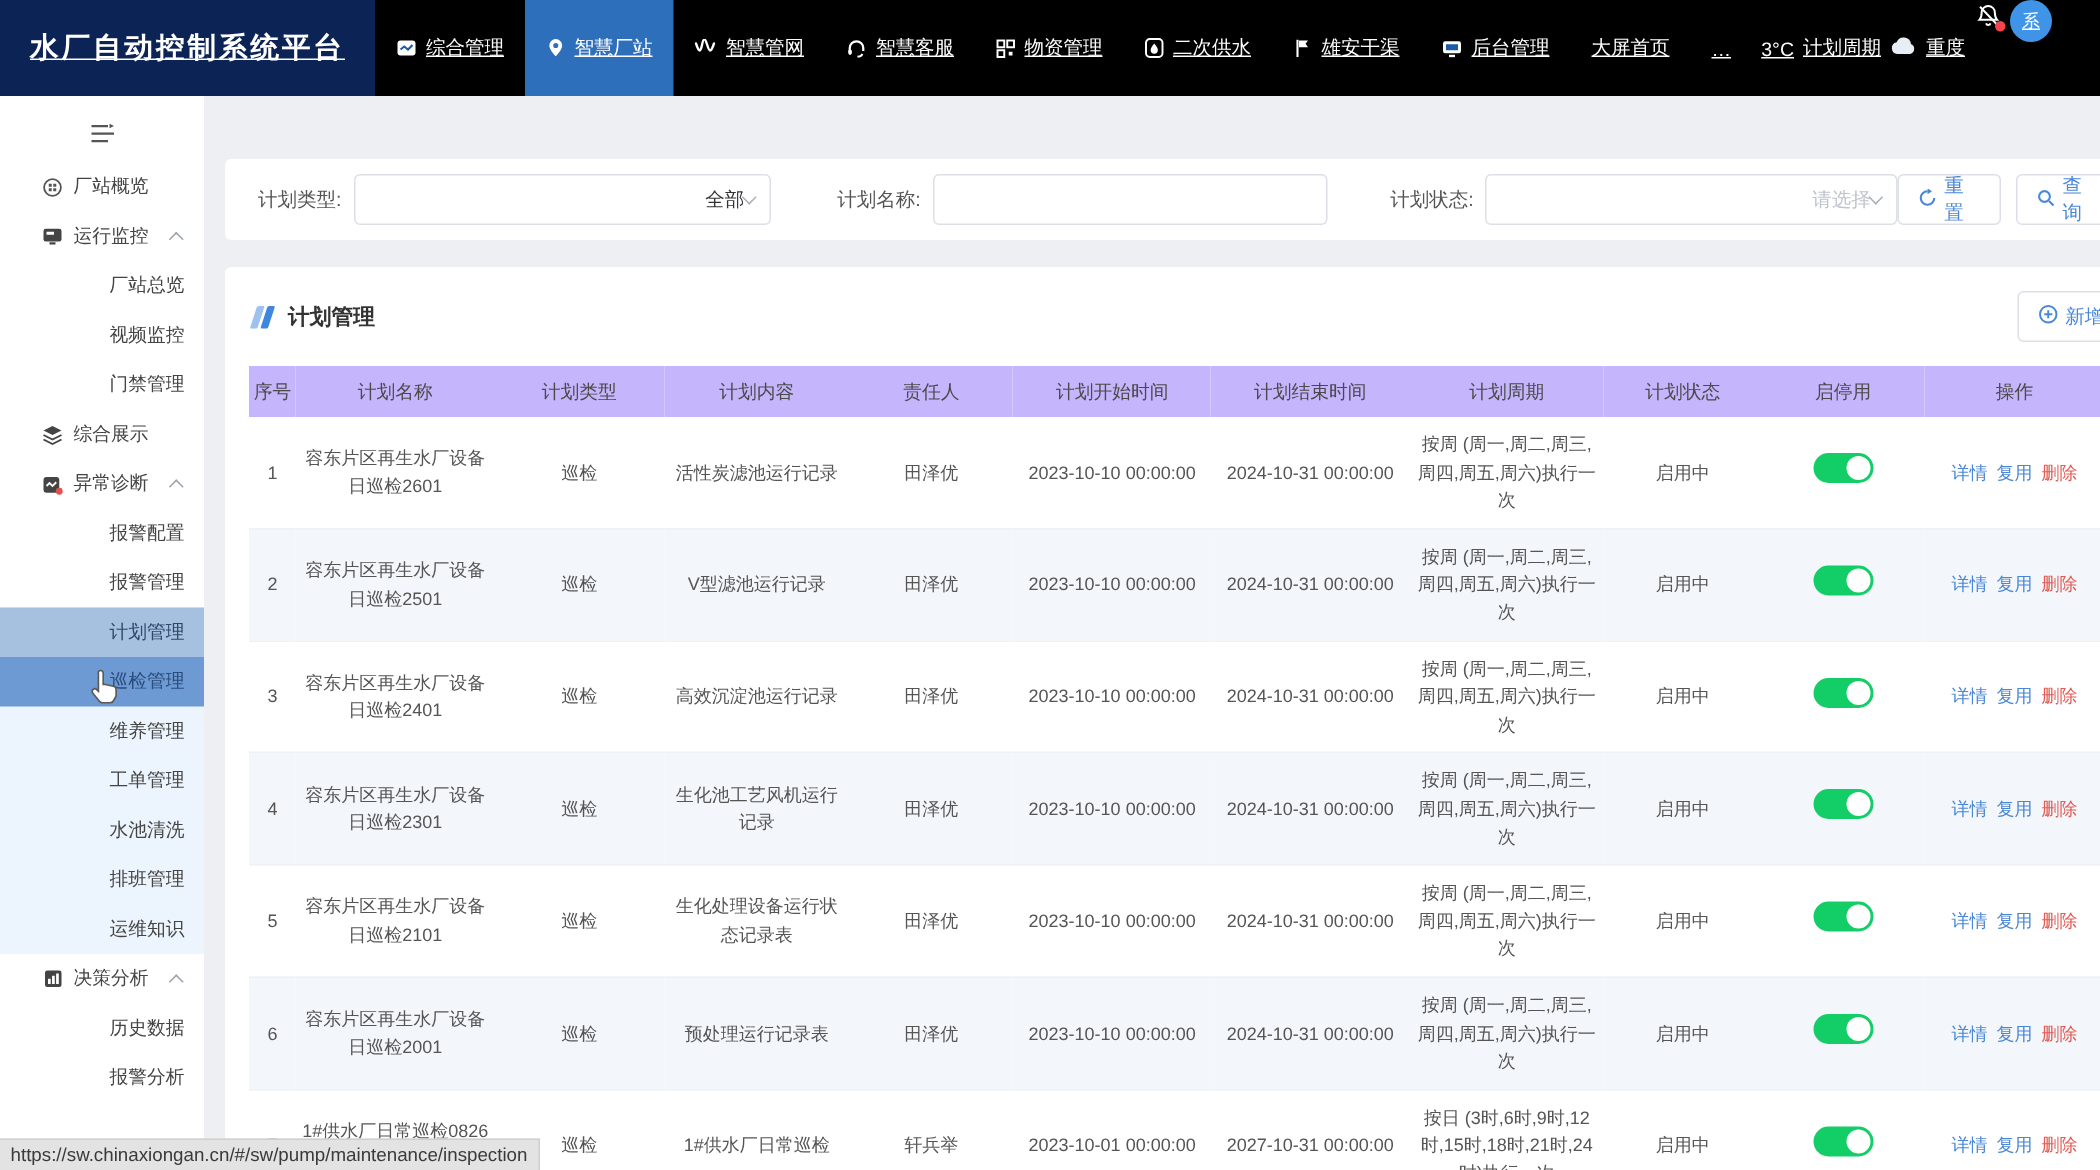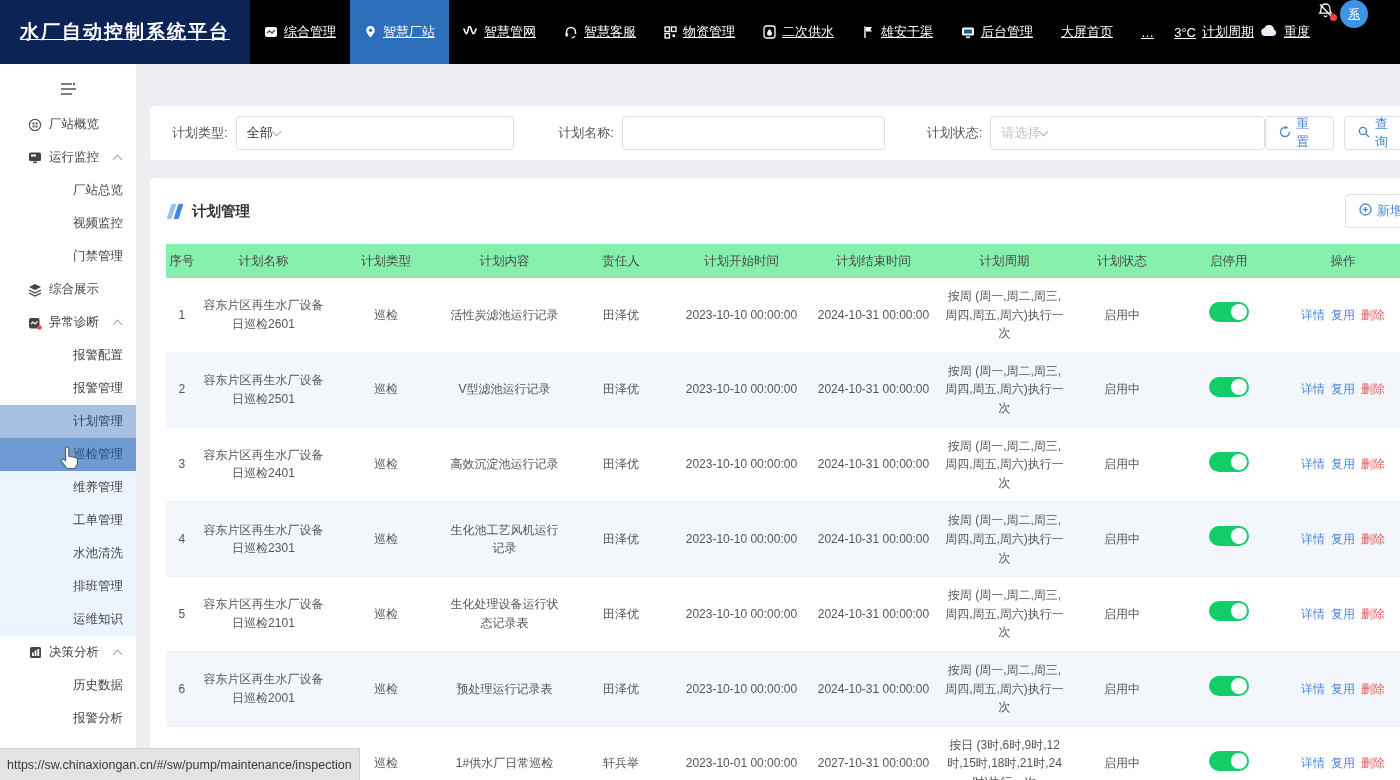--- a/index.html
+++ b/index.html
@@ -40,48 +40,48 @@
   .cursor-hand { position:absolute; left:58px; top:7px; pointer-events:none; }
 
   
   .content { flex:1; position:relative; padding:0 14px; }
 
   .filter-card { margin-top:42px; background:#fff; border-radius:4px; height:54px;
     display:flex; align-items:center; padding:0 22px; }
   .f-label { font-size:13px; color:#555; margin-right:8px; white-space:nowrap; }
   .sel, .inp { height:34px; border:1px solid #dcdfe6; border-radius:4px; background:#fff;
     display:flex; align-items:center; padding:0 10px; font-size:13px; color:#333; }
-  .sel { justify-content:flex-start; cursor:pointer; }
+  .sel { justify-content:flex-end; cursor:pointer; }
   .sel .chev { width:7px; height:7px; border-left:1.5px solid #aab0b8; border-top:1.5px solid #aab0b8;
     transform:rotate(225deg); margin-top:-4px; }
   .sel.placeholder { color:#bfc4cc; }
   .w1 { width:286px; margin-right:44px; } .w2 { width:270px; margin-right:42px; } .w3 { width:282px; }
   .f-btns { margin-left:auto; display:flex; gap:10px; }
   .btn { height:34px; border:1px solid #dcdfe6; border-radius:4px; background:#fff; color:#4a87d5;
     font-size:13px; display:flex; align-items:center; gap:5px; padding:0 13px; cursor:pointer; }
 
   .table-card { margin-top:18px; background:#fff; border-radius:4px; padding:12px 16px 6px; position:relative; }
   .table-head { display:flex; align-items:center; justify-content:space-between; padding:4px 2px 16px; }
   .title { display:flex; align-items:center; gap:9px; font-size:14.5px; font-weight:bold; color:#333; }
   .title-ico { width:15px; height:15px; position:relative; }
   .title-ico i { position:absolute; width:5px; height:15px; background:#3f86e0; transform:skewX(-18deg); border-radius:1px; }
   .title-ico i:first-child { left:1px; background:#9ec2ef; }
   .title-ico i:last-child { left:8px; }
 
   table { width:calc(100% - 16px); border-collapse:collapse; font-size:12px; color:#555; table-layout:fixed; }
-  thead th { background:#86efac; height:34px; font-weight:normal; color:#4a4a4a; font-size:12.5px; }
+  thead th { background:#c4b5fd; height:34px; font-weight:normal; color:#4a4a4a; font-size:12.5px; }
   tbody td { padding:9px 4px; text-align:center; line-height:1.55; border-bottom:1px solid #eef1f6; word-break:break-all; }
   tbody tr:nth-child(even) { background:#f3f7fb; }
   th { text-align:center; }
   .toggle { width:40px; height:20px; border-radius:10px; background:#13ce66; position:relative; display:inline-block; cursor:pointer; }
   .toggle::after { content:""; position:absolute; right:2px; top:2px; width:16px; height:16px; border-radius:50%; background:#fff; }
   .lnk { color:#4a87d5; cursor:pointer; margin:0 3px; white-space:nowrap; }
   .lnk.danger { color:#e05c55; }
 
-  .statusbar { position:absolute; left:0; bottom:0; height:32px; background:#e3e3e3; border:1px solid #cfcfcf;
+  .statusbar { position:absolute; left:0; bottom:0; height:21px; background:#e3e3e3; border:1px solid #cfcfcf;
     border-left:none; border-bottom:none; display:flex; align-items:center; padding:0 7px;
     font-size:12.5px; color:#3a3a3a; }
 </style>
 </head>
 <body>
 
 <div class="navbar">
   <div class="logo">水厂自动控制系统平台</div>
   <div class="nav-items">
     <div class="nav-item">

